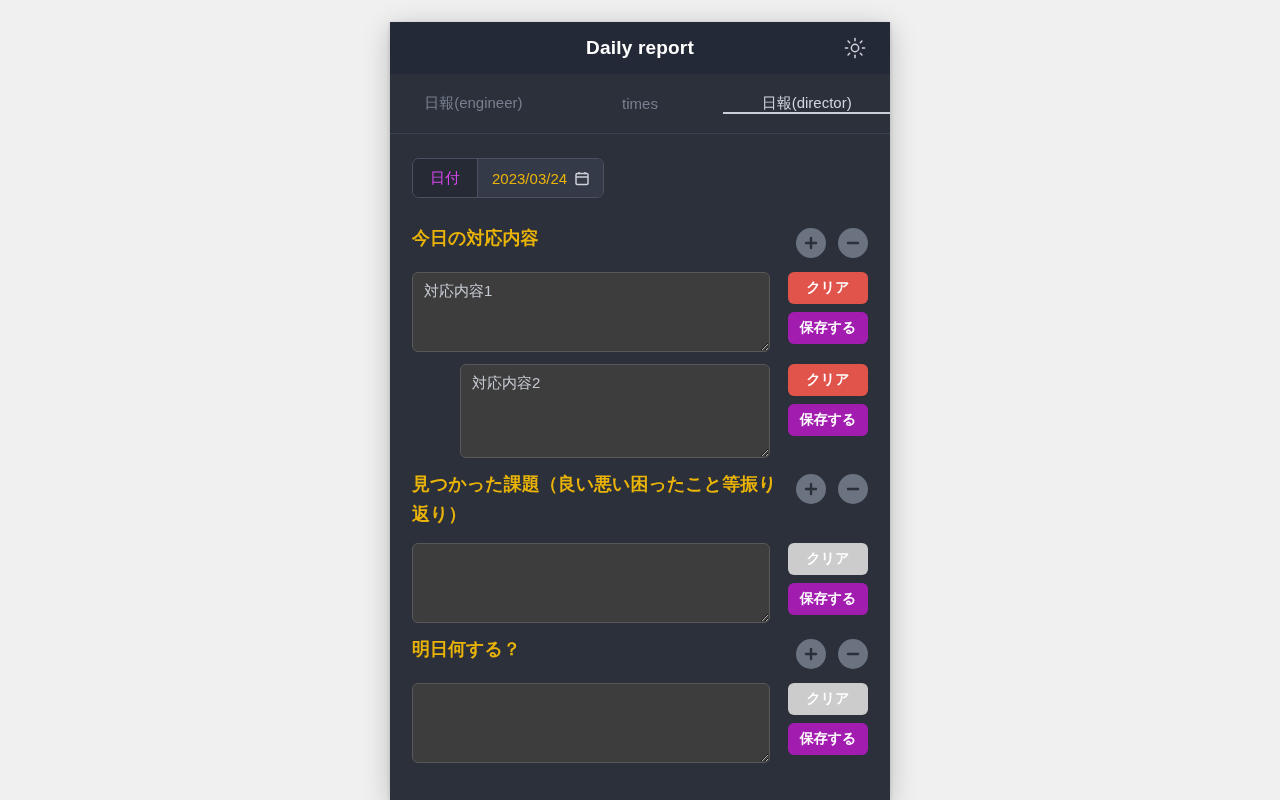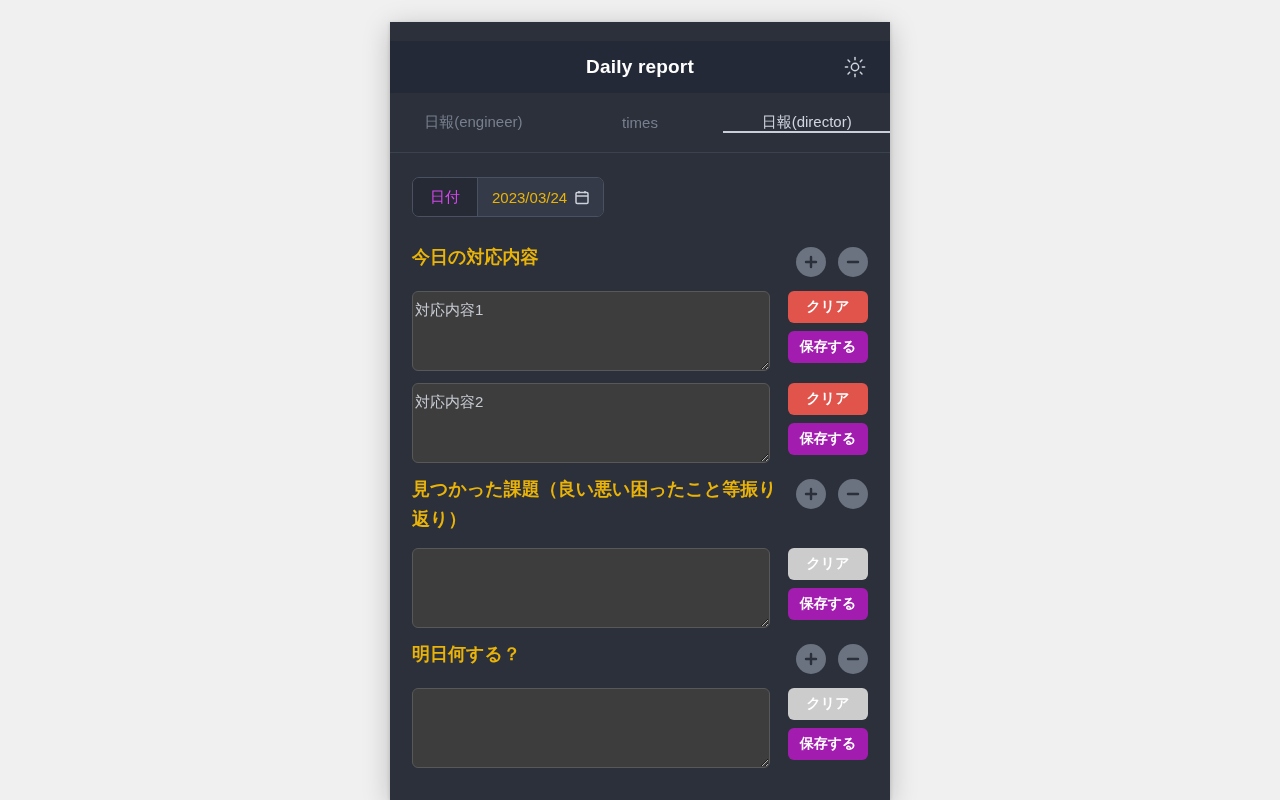--- a/index.html
+++ b/index.html
@@ -28,21 +28,20 @@
   }
 
   
   #app-header {
     position: relative;
     height: 52px;
     background: #232936;
     display: flex;
     align-items: center;
     justify-content: center;
-    margin-top: 19px;
   }
   #app-title {
     font-size: 19px;
     font-weight: bold;
     color: #ffffff;
     letter-spacing: 0.2px;
   }
   #theme-toggle {
     position: absolute;
     right: 20px;
@@ -169,27 +168,27 @@
     margin-bottom: 12px;
   }
   .entry-textarea {
     flex: 1;
     background: #3d3d3d;
     border: 1px solid #585858;
     border-radius: 6px;
     color: #c6cad2;
     font-family: "Liberation Sans", "DejaVu Sans", sans-serif;
     font-size: 15px;
-    padding: 9px 2px;
+    padding: 9px 11px;
     resize: vertical;
     outline: none;
     overflow: hidden;
   }
   .entry-textarea.tall   { height: 80px; }
-  .entry-textarea.medium { height: 80px; }
+  .entry-textarea.medium { height: 94px; margin-left: 48px; }
   .entry-buttons {
     display: flex;
     flex-direction: column;
     gap: 8px;
     width: 80px;
     flex-shrink: 0;
   }
   .btn {
     height: 32px;
     border: none;

